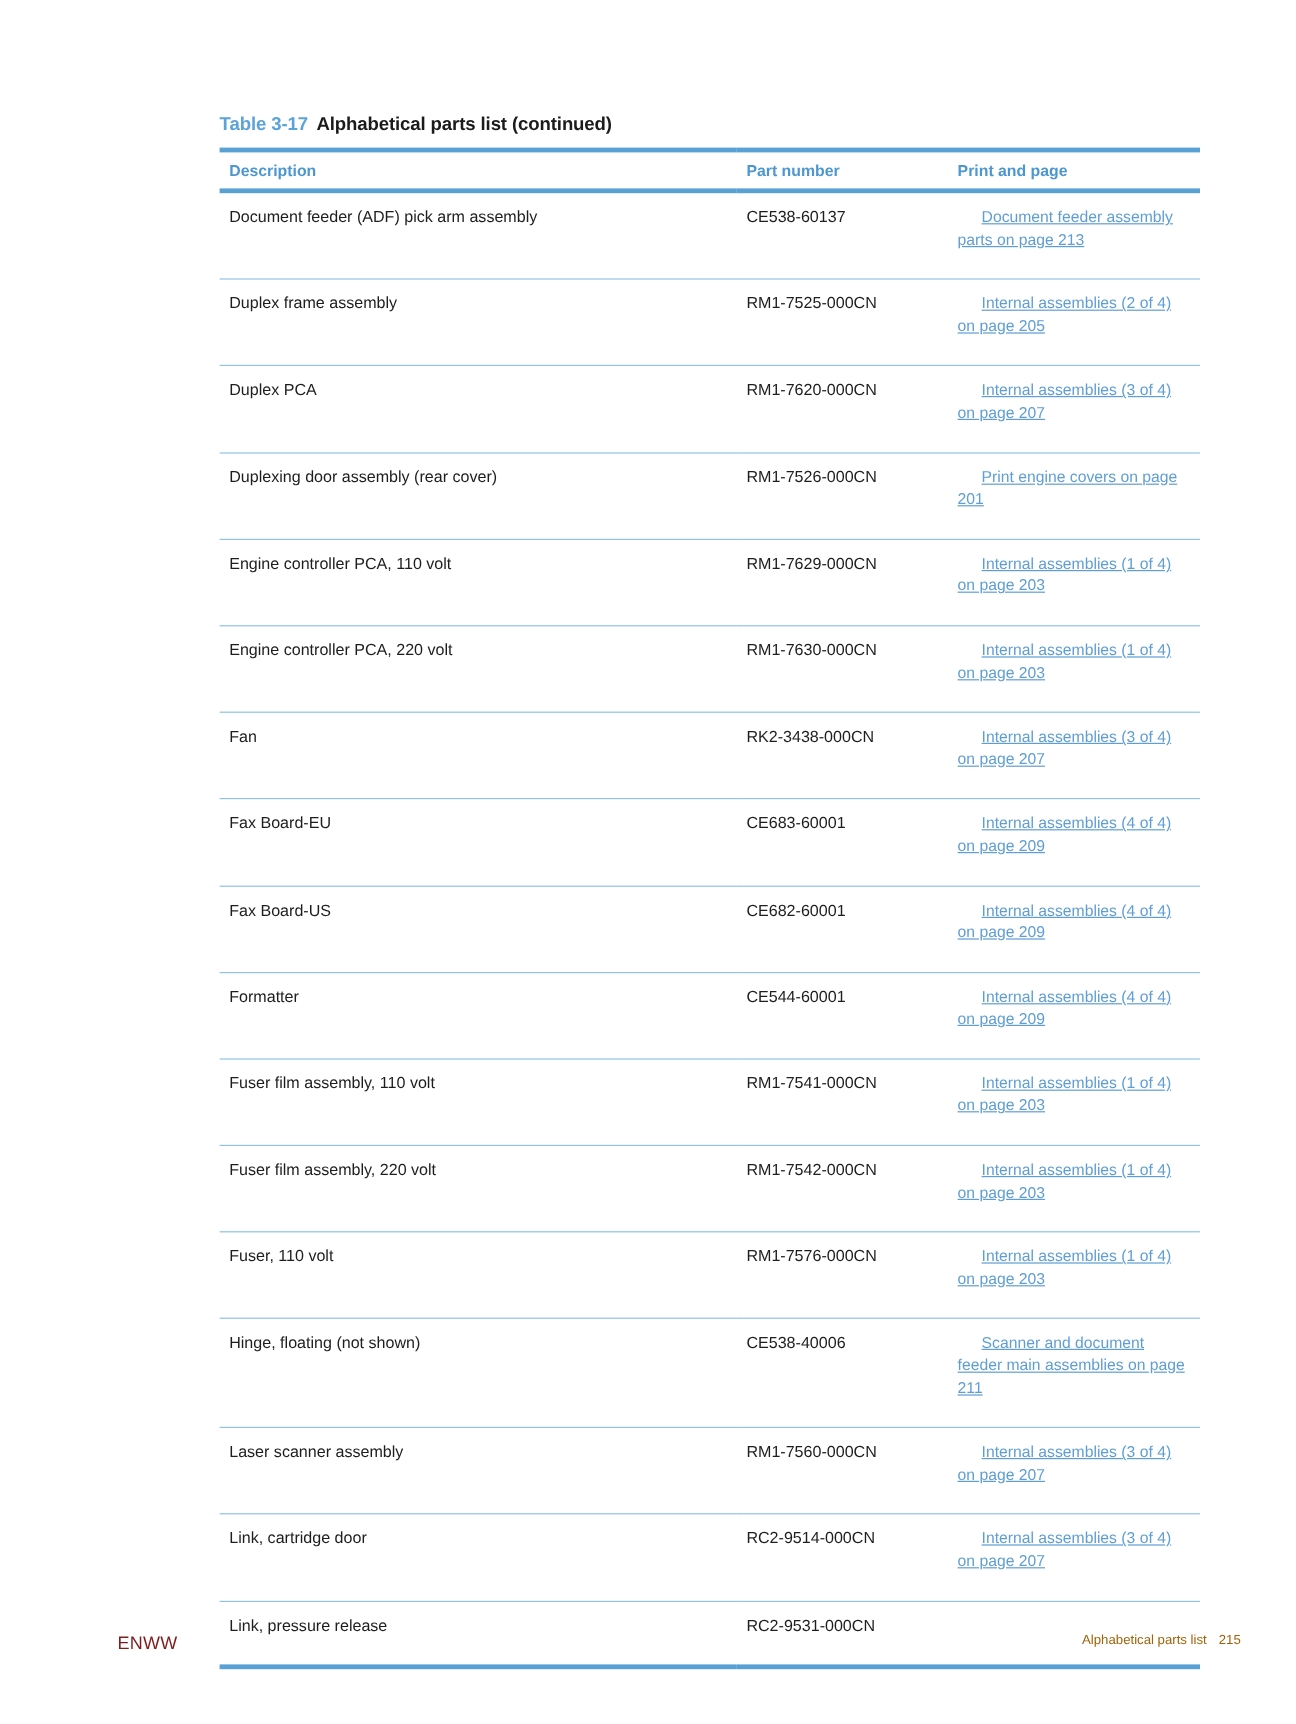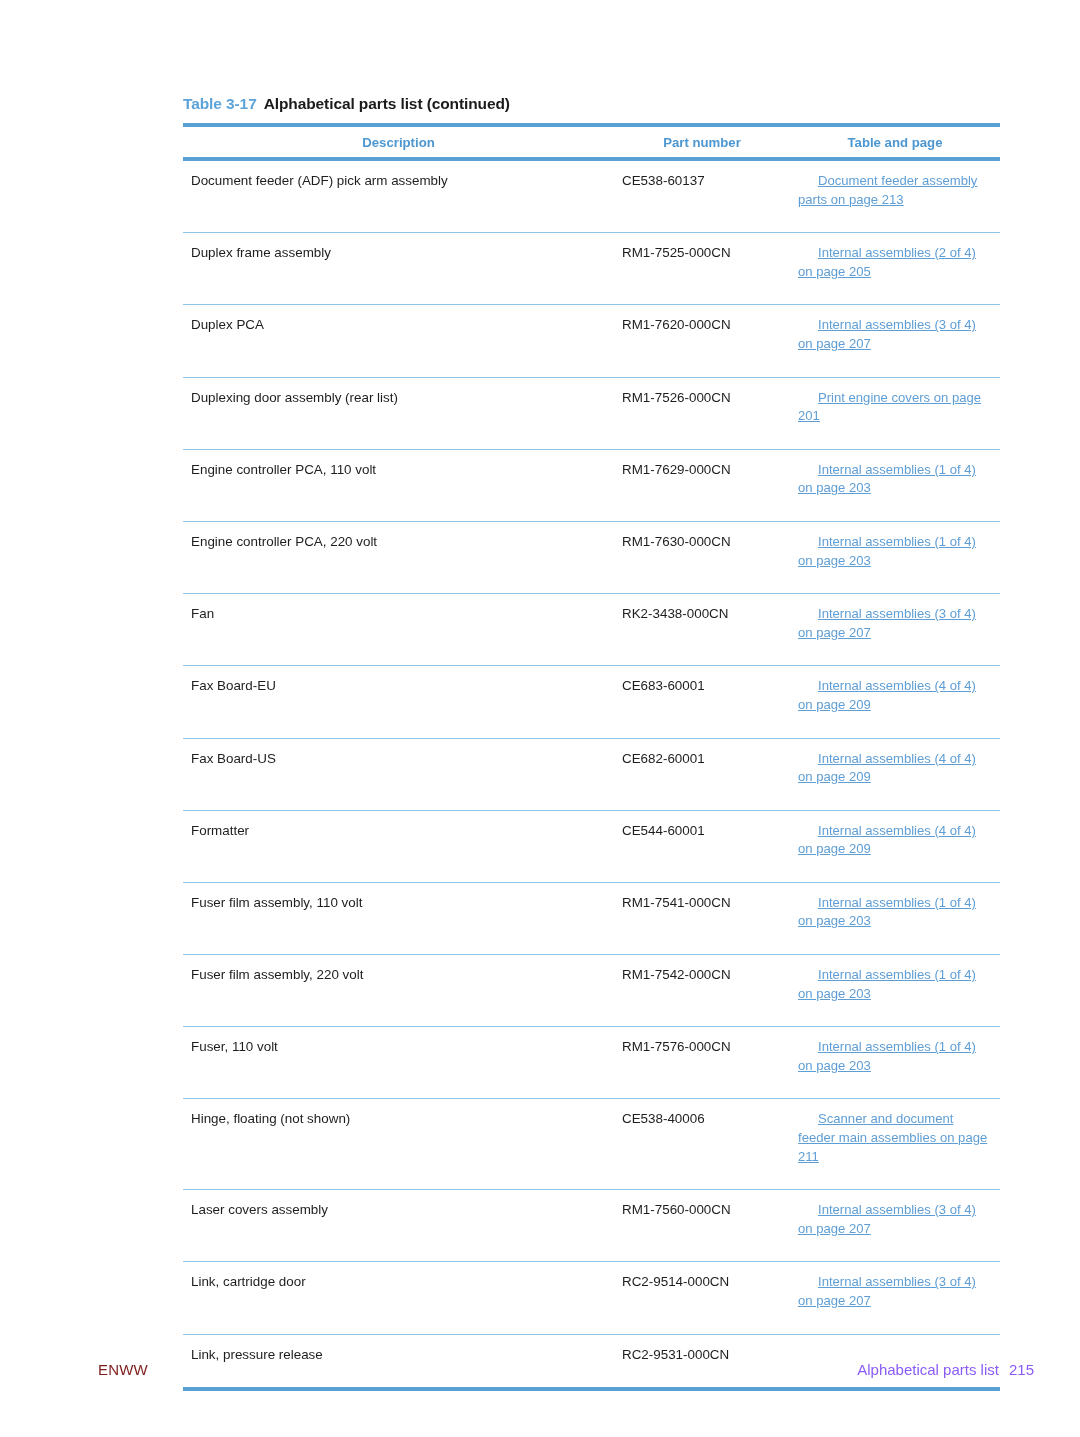--- a/index.html
+++ b/index.html
@@ -42,21 +42,21 @@
     top: 107px;
     width: 817px;
     border-collapse: collapse;
     table-layout: fixed;
   }
   table.parts col.c-desc { width: 431px; }
   table.parts col.c-part { width: 176px; }
   table.parts col.c-link { width: 210px; }
 
   table.parts thead th {
-    text-align: center;
+    text-align: left;
     font-size: 13.2px;
     font-weight: bold;
     color: #4d97d1;
     padding: 8px 8px 7px 8px;
     border-top: 4px solid #59a0d4;
     border-bottom: 4px solid #59a0d4;
     vertical-align: top;
   }
   table.parts tbody td {
     font-size: 13.4px;
@@ -86,22 +86,22 @@
     top: 1345px;
     font-size: 15px;
     color: #7f1d1d;
     font-weight: normal;
     letter-spacing: 0.2px;
   }
   .footer-right {
     position: absolute;
     right: 46px;
     top: 1345px;
-    font-size: 15px;
-    color: #8b5cf6;
+    font-size: 11px;
+    color: #a16207;
     text-align: right;
     white-space: nowrap;
   }
   .footer-right .pg {
     margin-left: 10px;
   }
 </style>
 </head>
 <body>
 
@@ -114,41 +114,41 @@
   <table class="parts">
     <colgroup>
       <col class="c-desc">
       <col class="c-part">
       <col class="c-link">
     </colgroup>
     <thead>
       <tr>
         <th>Description</th>
         <th>Part number</th>
-        <th>Table and page</th>
+        <th>Print and page</th>
       </tr>
     </thead>
     <tbody id="parts-body">
         <tr>
           <td>Document feeder (ADF) pick arm assembly</td>
           <td>CE538-60137</td>
           <td class="link-cell"><a href="#">Document feeder assembly parts on page 213</a></td>
         </tr>
         <tr>
           <td>Duplex frame assembly</td>
           <td>RM1-7525-000CN</td>
           <td class="link-cell"><a href="#">Internal assemblies (2 of 4) on page 205</a></td>
         </tr>
         <tr>
           <td>Duplex PCA</td>
           <td>RM1-7620-000CN</td>
           <td class="link-cell"><a href="#">Internal assemblies (3 of 4) on page 207</a></td>
         </tr>
         <tr>
-          <td>Duplexing door assembly (rear list)</td>
+          <td>Duplexing door assembly (rear cover)</td>
           <td>RM1-7526-000CN</td>
           <td class="link-cell"><a href="#">Print engine covers on page 201</a></td>
         </tr>
         <tr>
           <td>Engine controller PCA, 110 volt</td>
           <td>RM1-7629-000CN</td>
           <td class="link-cell"><a href="#">Internal assemblies (1 of 4) on page 203</a></td>
         </tr>
         <tr>
           <td>Engine controller PCA, 220 volt</td>
@@ -189,21 +189,21 @@
           <td>Fuser, 110 volt</td>
           <td>RM1-7576-000CN</td>
           <td class="link-cell"><a href="#">Internal assemblies (1 of 4) on page 203</a></td>
         </tr>
         <tr>
           <td>Hinge, floating (not shown)</td>
           <td>CE538-40006</td>
           <td class="link-cell"><a href="#">Scanner and document feeder main assemblies on page 211</a></td>
         </tr>
         <tr>
-          <td>Laser covers assembly</td>
+          <td>Laser scanner assembly</td>
           <td>RM1-7560-000CN</td>
           <td class="link-cell"><a href="#">Internal assemblies (3 of 4) on page 207</a></td>
         </tr>
         <tr>
           <td>Link, cartridge door</td>
           <td>RC2-9514-000CN</td>
           <td class="link-cell"><a href="#">Internal assemblies (3 of 4) on page 207</a></td>
         </tr>
         <tr>
           <td>Link, pressure release</td>

